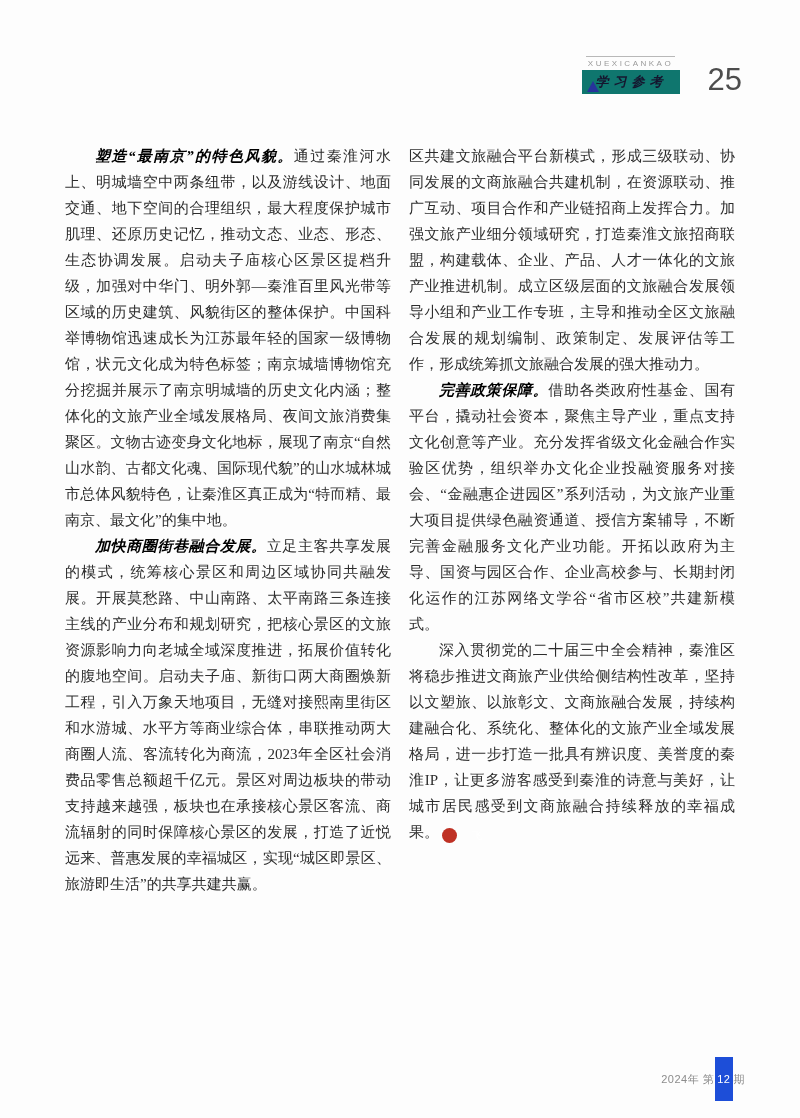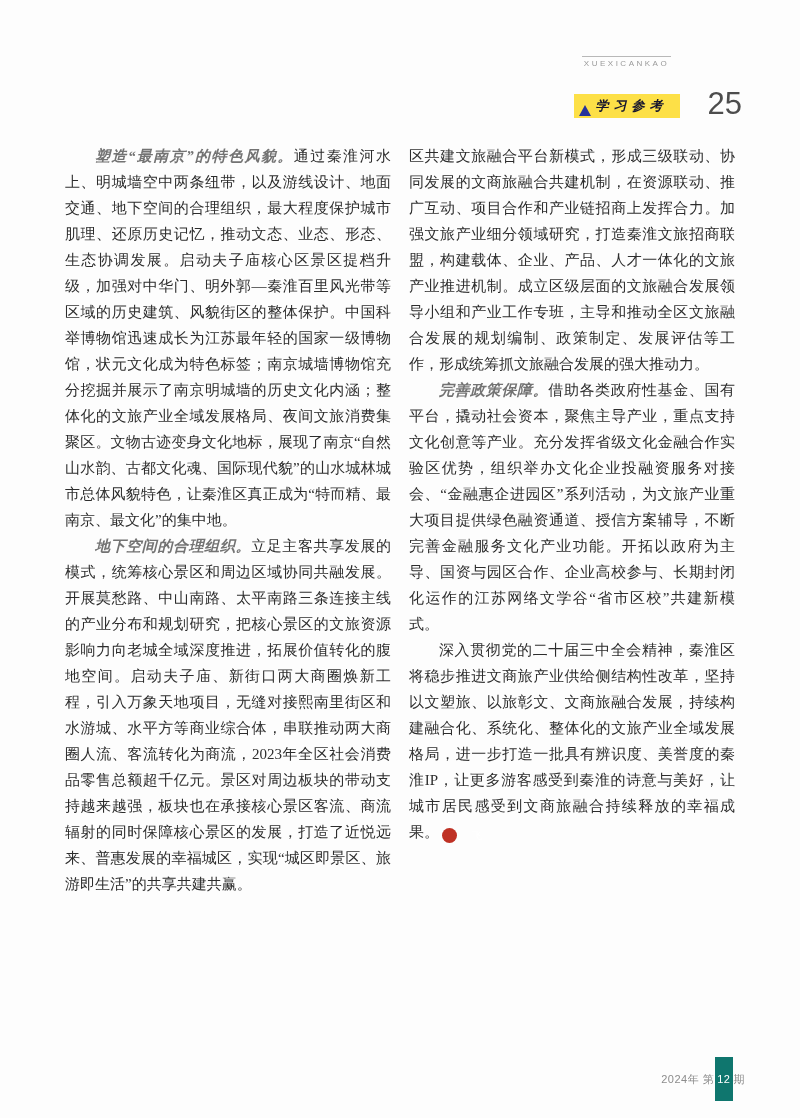--- a/index.html
+++ b/index.html
@@ -17,23 +17,22 @@
     display:flex; align-items:flex-end;
   }
   .masthead { display:flex; flex-direction:column; align-items:center; }
   .pinyin {
     font-family:"Liberation Sans","DejaVu Sans",sans-serif;
     font-size:8px; color:#9a9a9a; letter-spacing:2.5px;
     border-top:1px solid #b8b8b8; padding:2px 2px 0 2px; margin-bottom:2px;
     white-space:nowrap;
   }
   .banner {
-    position:relative; background:#fde047;
-    padding:2px 12px 3px 22px;
-    margin-top:24px;
+    position:relative; background:#0f766e;
+    padding:2px 12px 3px 14px;
   }
   .banner-title {
     font-size:13px; font-weight:bold; font-style:italic;
     letter-spacing:5px; color:#15152e; white-space:nowrap;
   }
   .banner-triangle {
     position:absolute; left:5px; bottom:2px;
     width:0; height:0;
     border-left:6px solid transparent; border-right:6px solid transparent;
     border-bottom:11px solid #27339b;
@@ -46,36 +45,36 @@
   
   .col {
     position:absolute; top:143px; width:326px;
     font-size:15px; line-height:26px; color:#2d2d2d;
     text-align:justify;
   }
   .col-left  { left:65px; }
   .col-right { left:409px; }
   p.para { margin:0; text-indent:2em; }
   p.noindent { text-indent:0; }
-  .lead { font-weight:bold; font-style:italic; color:#737373; }
+  .lead { font-weight:bold; font-style:italic; color:#000000; }
   .seal {
     display:inline-block; width:15px; height:15px; border-radius:50%;
     background:#bf3124; color:#ffffff; font-size:10px; line-height:15px;
     text-align:center; margin-left:3px; vertical-align:-2px;
     font-style:normal; font-weight:normal;
   }
 
   
   .footer {
     position:absolute; top:1057px; right:55px;
     font-family:"Liberation Sans","DejaVu Sans",sans-serif;
     font-size:11px; color:#8c8c8c; letter-spacing:0.5px;
   }
   .issue-box {
-    display:inline-block; background:#0f766e; color:#ffffff;
+    display:inline-block; background:#1d4ed8; color:#ffffff;
     padding:16px 2px; margin:0 1px;
   }
 </style>
 </head>
 <body>
 
 <div class="page">
 
   <div class="header">
     <div class="masthead">
@@ -83,21 +82,21 @@
       <div class="banner">
         <span class="banner-triangle"></span>
         <span class="banner-title">学习参考</span>
       </div>
     </div>
     <div class="page-num">25</div>
   </div>
 
   <div class="col col-left">
     <p class="para"><span class="lead">塑造“最南京”的特色风貌。</span><span>通过秦淮河水上、明城墙空中两条纽带，以及游线设计、地面交通、地下空间的合理组织，最大程度保护城市肌理、还原历史记忆，推动文态、业态、形态、生态协调发展。启动夫子庙核心区景区提档升级，加强对中华门、明外郭—秦淮百里风光带等区域的历史建筑、风貌街区的整体保护。中国科举博物馆迅速成长为江苏最年轻的国家一级博物馆，状元文化成为特色标签；南京城墙博物馆充分挖掘并展示了南京明城墙的历史文化内涵；整体化的文旅产业全域发展格局、夜间文旅消费集聚区。文物古迹变身文化地标，展现了南京“自然山水韵、古都文化魂、国际现代貌”的山水城林城市总体风貌特色，让秦淮区真正成为“特而精、最南京、最文化”的集中地。</span></p>
-    <p class="para"><span class="lead">地下空间的合理组织。</span><span>立足主客共享发展的模式，统筹核心景区和周边区域协同共融发展。开展莫愁路、中山南路、太平南路三条连接主线的产业分布和规划研究，把核心景区的文旅资源影响力向老城全域深度推进，拓展价值转化的腹地空间。启动夫子庙、新街口两大商圈焕新工程，引入万象天地项目，无缝对接熙南里街区和水游城、水平方等商业综合体，串联推动两大商圈人流、客流转化为商流，2023年全区社会消费品零售总额超千亿元。景区对周边板块的带动支持越来越强，板块也在承接核心景区客流、商流辐射的同时保障核心景区的发展，打造了近悦远来、普惠发展的幸福城区，实现“城区即景区、旅游即生活”的共享共建共赢。</span></p>
+    <p class="para"><span class="lead">加快商圈街巷融合发展。</span><span>立足主客共享发展的模式，统筹核心景区和周边区域协同共融发展。开展莫愁路、中山南路、太平南路三条连接主线的产业分布和规划研究，把核心景区的文旅资源影响力向老城全域深度推进，拓展价值转化的腹地空间。启动夫子庙、新街口两大商圈焕新工程，引入万象天地项目，无缝对接熙南里街区和水游城、水平方等商业综合体，串联推动两大商圈人流、客流转化为商流，2023年全区社会消费品零售总额超千亿元。景区对周边板块的带动支持越来越强，板块也在承接核心景区客流、商流辐射的同时保障核心景区的发展，打造了近悦远来、普惠发展的幸福城区，实现“城区即景区、旅游即生活”的共享共建共赢。</span></p>
 
   </div>
 
   <div class="col col-right">
     <p class="para noindent"><span>区共建文旅融合平台新模式，形成三级联动、协同发展的文商旅融合共建机制，在资源联动、推广互动、项目合作和产业链招商上发挥合力。加强文旅产业细分领域研究，打造秦淮文旅招商联盟，构建载体、企业、产品、人才一体化的文旅产业推进机制。成立区级层面的文旅融合发展领导小组和产业工作专班，主导和推动全区文旅融合发展的规划编制、政策制定、发展评估等工作，形成统筹抓文旅融合发展的强大推动力。</span></p>
     <p class="para"><span class="lead">完善政策保障。</span><span>借助各类政府性基金、国有平台，撬动社会资本，聚焦主导产业，重点支持文化创意等产业。充分发挥省级文化金融合作实验区优势，组织举办文化企业投融资服务对接会、“金融惠企进园区”系列活动，为文旅产业重大项目提供绿色融资通道、授信方案辅导，不断完善金融服务文化产业功能。开拓以政府为主导、国资与园区合作、企业高校参与、长期封闭化运作的江苏网络文学谷“省市区校”共建新模式。</span></p>
     <p class="para"><span>深入贯彻党的二十届三中全会精神，秦淮区将稳步推进文商旅产业供给侧结构性改革，坚持以文塑旅、以旅彰文、文商旅融合发展，持续构建融合化、系统化、整体化的文旅产业全域发展格局，进一步打造一批具有辨识度、美誉度的秦淮IP，让更多游客感受到秦淮的诗意与美好，让城市居民感受到文商旅融合持续释放的幸福成果。</span><span class="seal">飞</span></p>
 
   </div>
 

